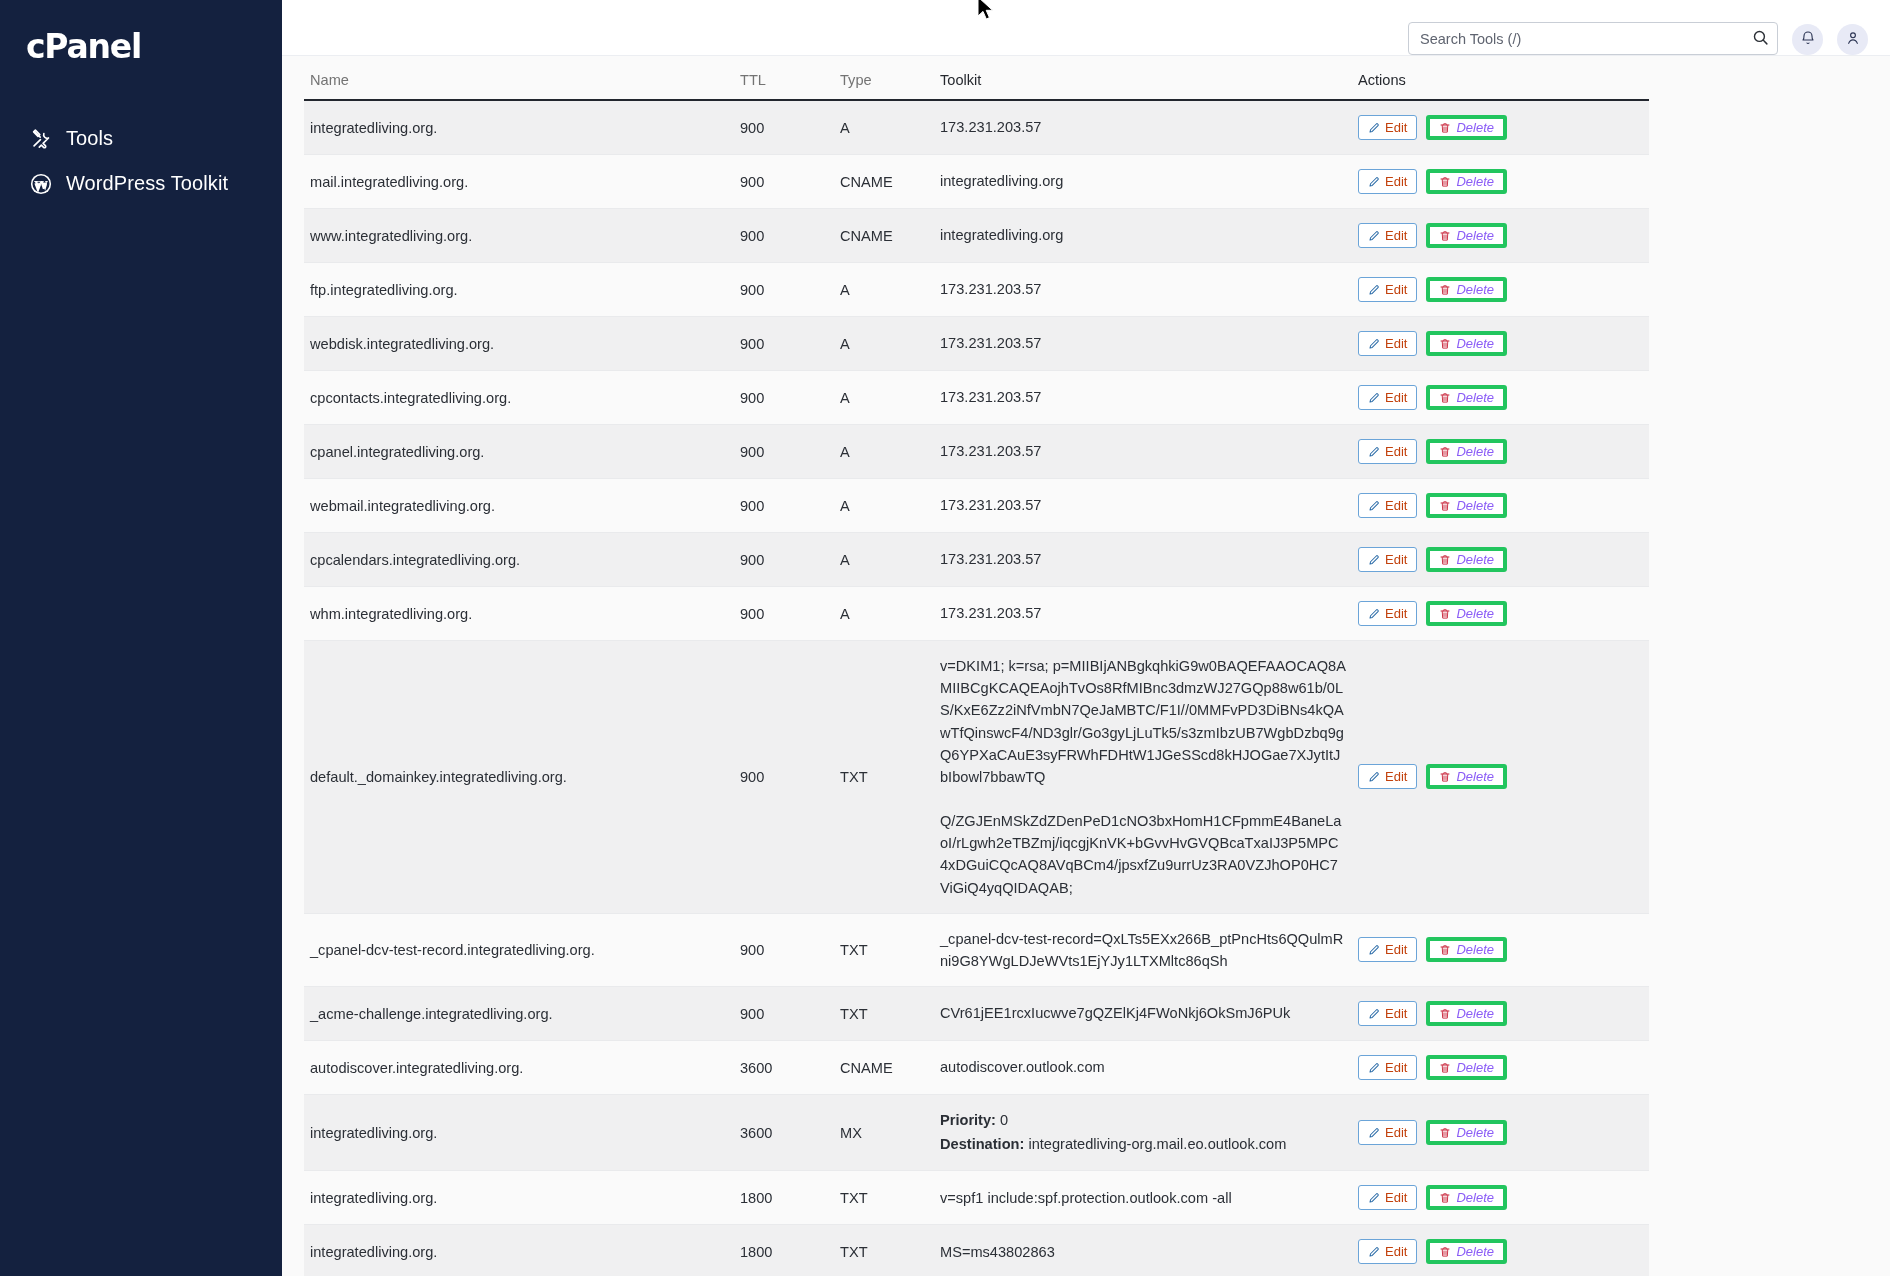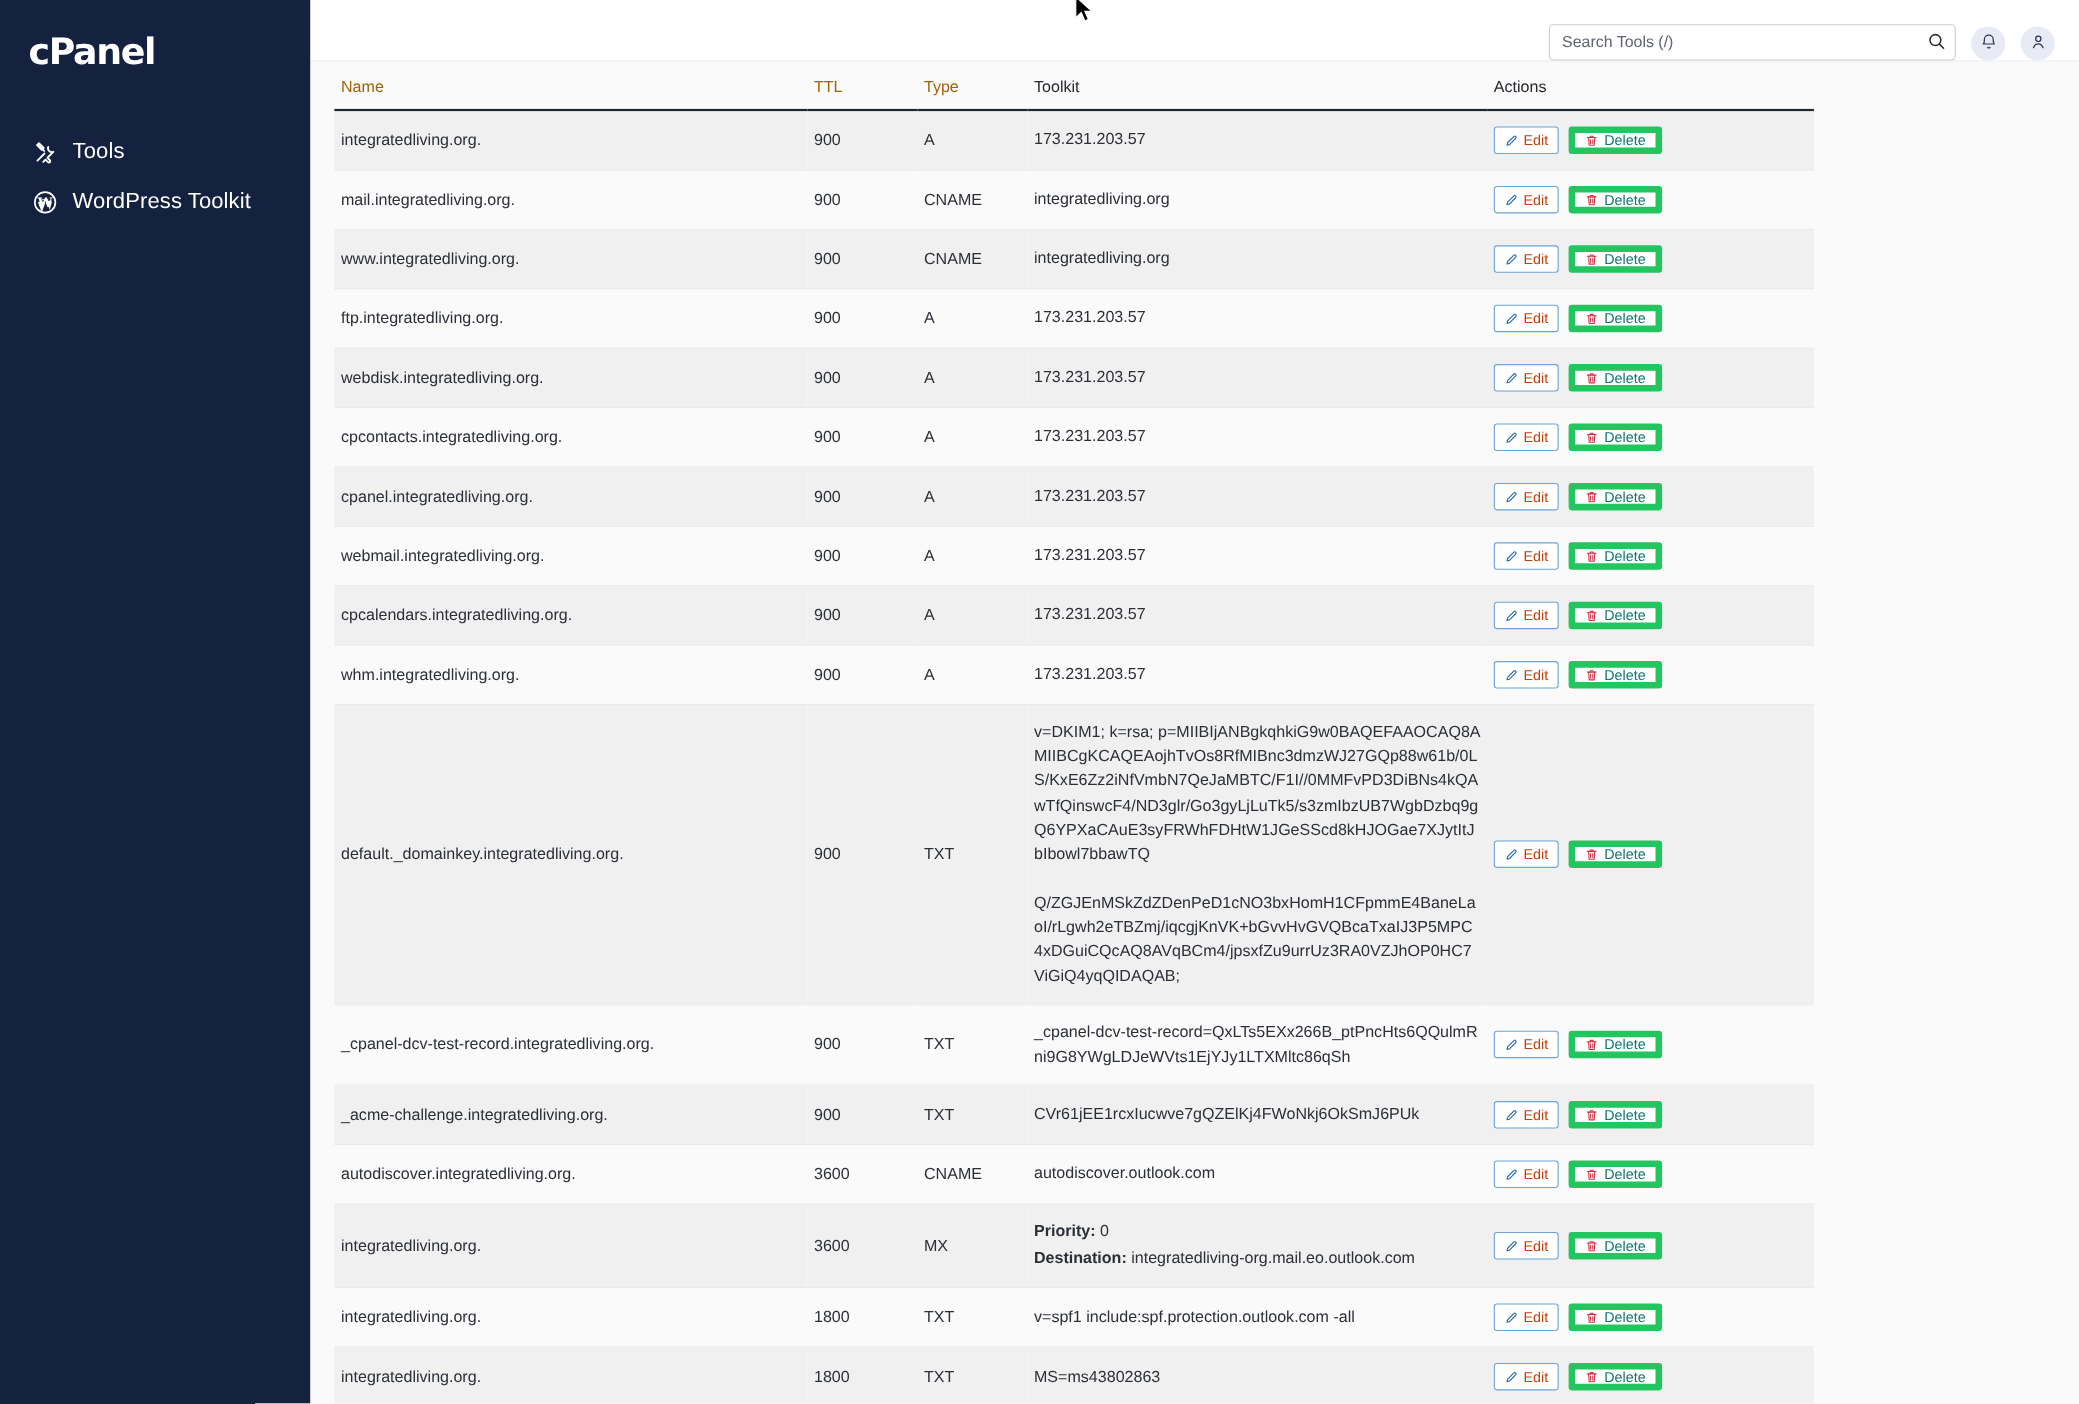--- a/index.html
+++ b/index.html
@@ -66,21 +66,21 @@
   
   .content { padding: 0; }
   .table-area { width: 1345px; margin-left: 22px; margin-top: 8px; }
   table.zone { width: 100%; border-collapse: collapse; table-layout: fixed; }
   table.zone thead th {
     text-align: left; font-size: 14.6px; font-weight: 400;
     padding: 8px 6px 11px 6px;
     border-bottom: 2px solid #22262e;
     vertical-align: bottom;
   }
-  th.sortable { color: #a16207; cursor: pointer; }
+  th.sortable { color: #737373; cursor: pointer; }
   th.plain { color: #25282e; }
   .col-name { width: 430px; }
   .col-ttl  { width: 100px; }
   .col-type { width: 100px; }
   .col-rec  { width: 418px; }
   .col-act  { width: 297px; }
 
   table.zone tbody td {
     font-size: 14.6px; color: #2b2f36;
     padding: 14px 6px; vertical-align: middle;
@@ -97,21 +97,21 @@
   td.rec-cell .kv { line-height: 1.62; }
 
   td.act-cell { white-space: nowrap; }
   .btn {
     display: inline-flex; align-items: center; gap: 5px;
     height: 25px; padding: 0 9px; border-radius: 3px;
     font-size: 13px; background: #ffffff; cursor: pointer;
     font-family: "Liberation Sans", sans-serif; line-height: 1;
   }
   .btn-edit { border: 1px solid #6ba4d8; color: #c2410c; }
-  .btn-del  { border: 6px solid #22c55e; color: #0f766e; margin-left: 9px; }
+  .btn-del  { border: 4px solid #22c55e; color: #8b5cf6; margin-left: 9px; font-style: italic; }
   .btn svg { display: block; }
 
   
   tr.tall td.name-cell,
   tr.tall td.ttl-cell,
   tr.tall td.type-cell { vertical-align: middle; }
 
   .cursor { position: absolute; left: 694px; top: -4px; z-index: 99; pointer-events: none; }
 </style>
 </head>

